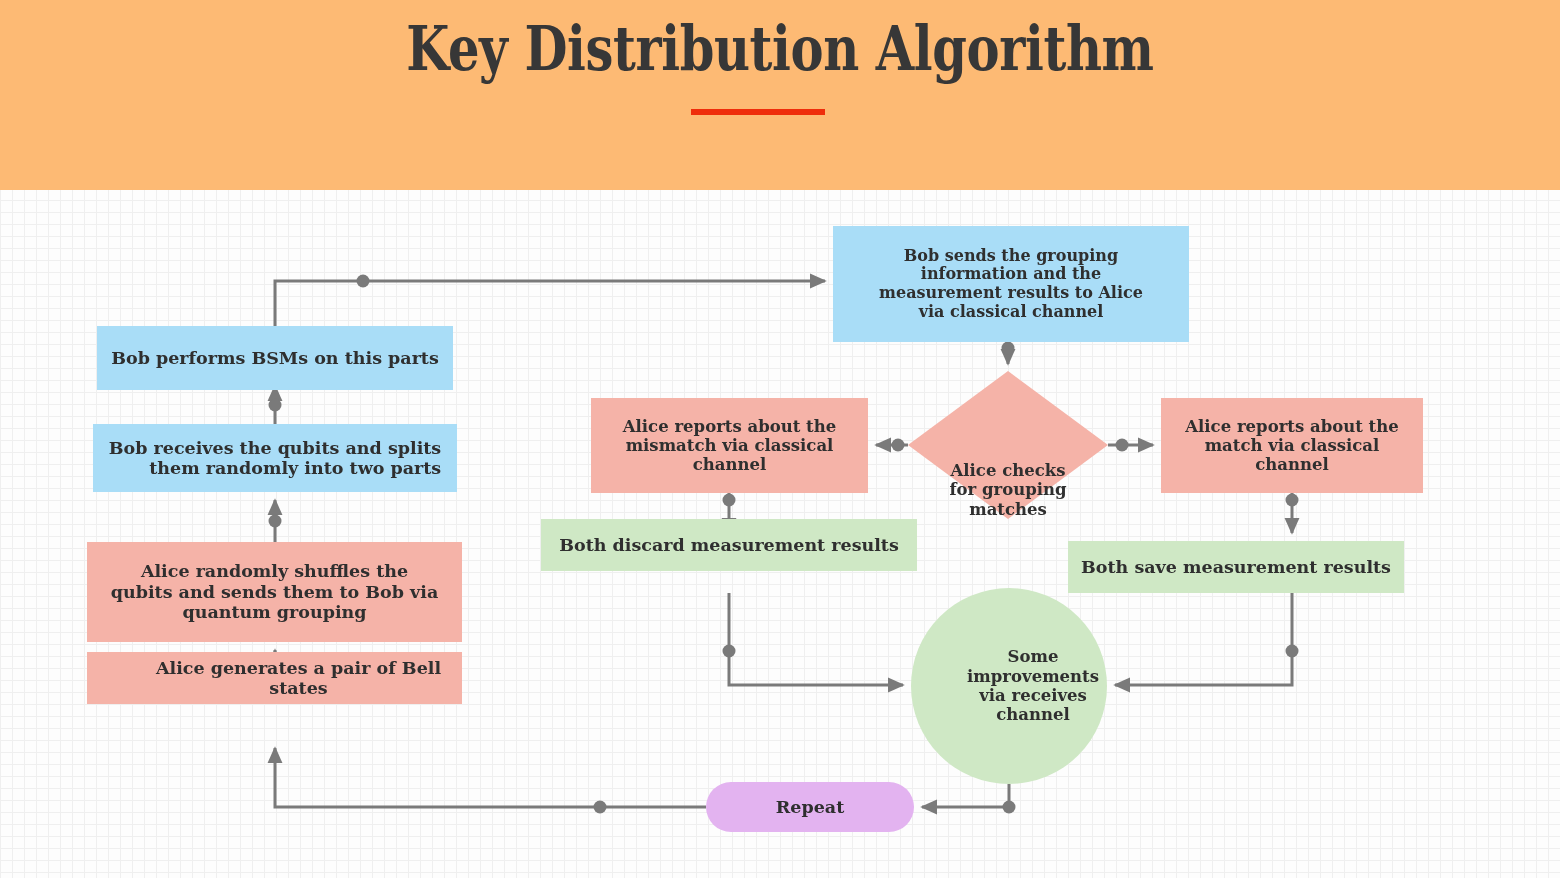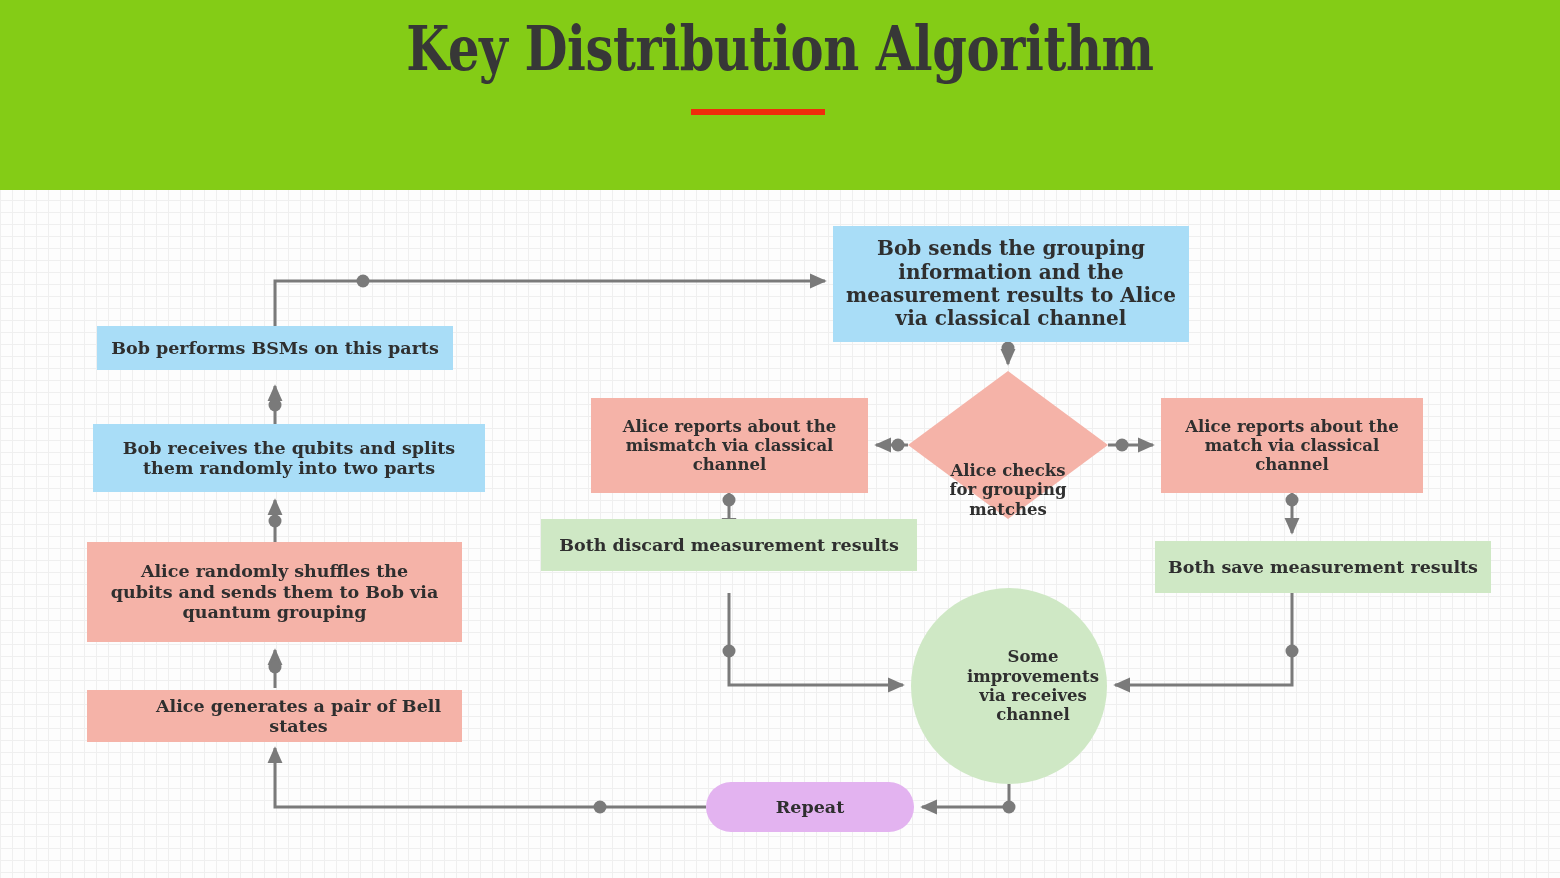--- a/index.html
+++ b/index.html
@@ -20,21 +20,21 @@
     width: 1560px;
     height: 878px;
   }
 
   
   #title-area {
     position: absolute;
     left: 0; top: 0;
     width: 1560px;
     height: 190px;
-    background: #84cc16;
+    background: #fdba74;
     z-index: 5;
   }
   #page-title {
     position: absolute;
     left: 0; top: 12px;
     width: 1560px;
     text-align: center;
     font-family: "DejaVu Serif", serif;
     font-weight: bold;
     font-size: 62px;
@@ -122,35 +122,35 @@
     align-items: flex-end;
     justify-content: center;
     text-align: center;
     font-family: "DejaVu Serif", serif;
     font-weight: bold;
     color: #2f2f2f;
     line-height: 1.17;
   }
 
   
-  #n-bsm        { left: 97px;  top: 326px; width: 356px; height: 44px;  font-size: 17.5px; }
-  #n-receives   { left: 93px;  top: 424px; width: 392px; height: 68px;  font-size: 17.5px; }
+  #n-bsm        { left: 97px;  top: 326px; width: 356px; height: 64px;  font-size: 17.5px; }
+  #n-receives   { left: 93px;  top: 424px; width: 364px; height: 68px;  font-size: 17.5px; text-align: right; }
   #n-shuffles   { left: 87px;  top: 542px; width: 375px; height: 100px; font-size: 17.5px; }
-  #n-bell       { left: 87px;  top: 690px; width: 375px; height: 52px;  font-size: 17.5px; padding-left: 48px; }
-
-  #n-bobsends   { left: 833px; top: 226px; width: 356px; height: 116px; font-size: 20px; }
+  #n-bell       { left: 87px;  top: 652px; width: 375px; height: 52px;  font-size: 17.5px; padding-left: 48px; }
+
+  #n-bobsends   { left: 833px; top: 226px; width: 356px; height: 116px; font-size: 16px; }
 
   #d-check      { left: 908px; top: 371px; width: 200px; height: 148px; }
   #d-check .diamond-text { font-size: 16.5px; }
 
   #n-mismatch   { left: 591px; top: 398px; width: 277px; height: 95px;  font-size: 16.5px; }
   #n-match      { left: 1161px;top: 398px; width: 262px; height: 95px;  font-size: 16.5px; }
 
   #n-discard    { left: 541px; top: 519px; width: 376px; height: 52px;  font-size: 17.5px; }
-  #n-save       { left: 1155px;top: 541px; width: 336px; height: 52px;  font-size: 17.5px; }
+  #n-save       { left: 1068px;top: 541px; width: 336px; height: 52px;  font-size: 17.5px; }
 
   #n-improve    { left: 911px; top: 588px; width: 196px; height: 196px; font-size: 16.5px; }
   #n-repeat     { left: 706px; top: 782px; width: 208px; height: 50px;  font-size: 17.5px; text-align: right; }
 </style>
 </head>
 <body>
 
 <div id="canvas">
 
   <div id="title-area">

